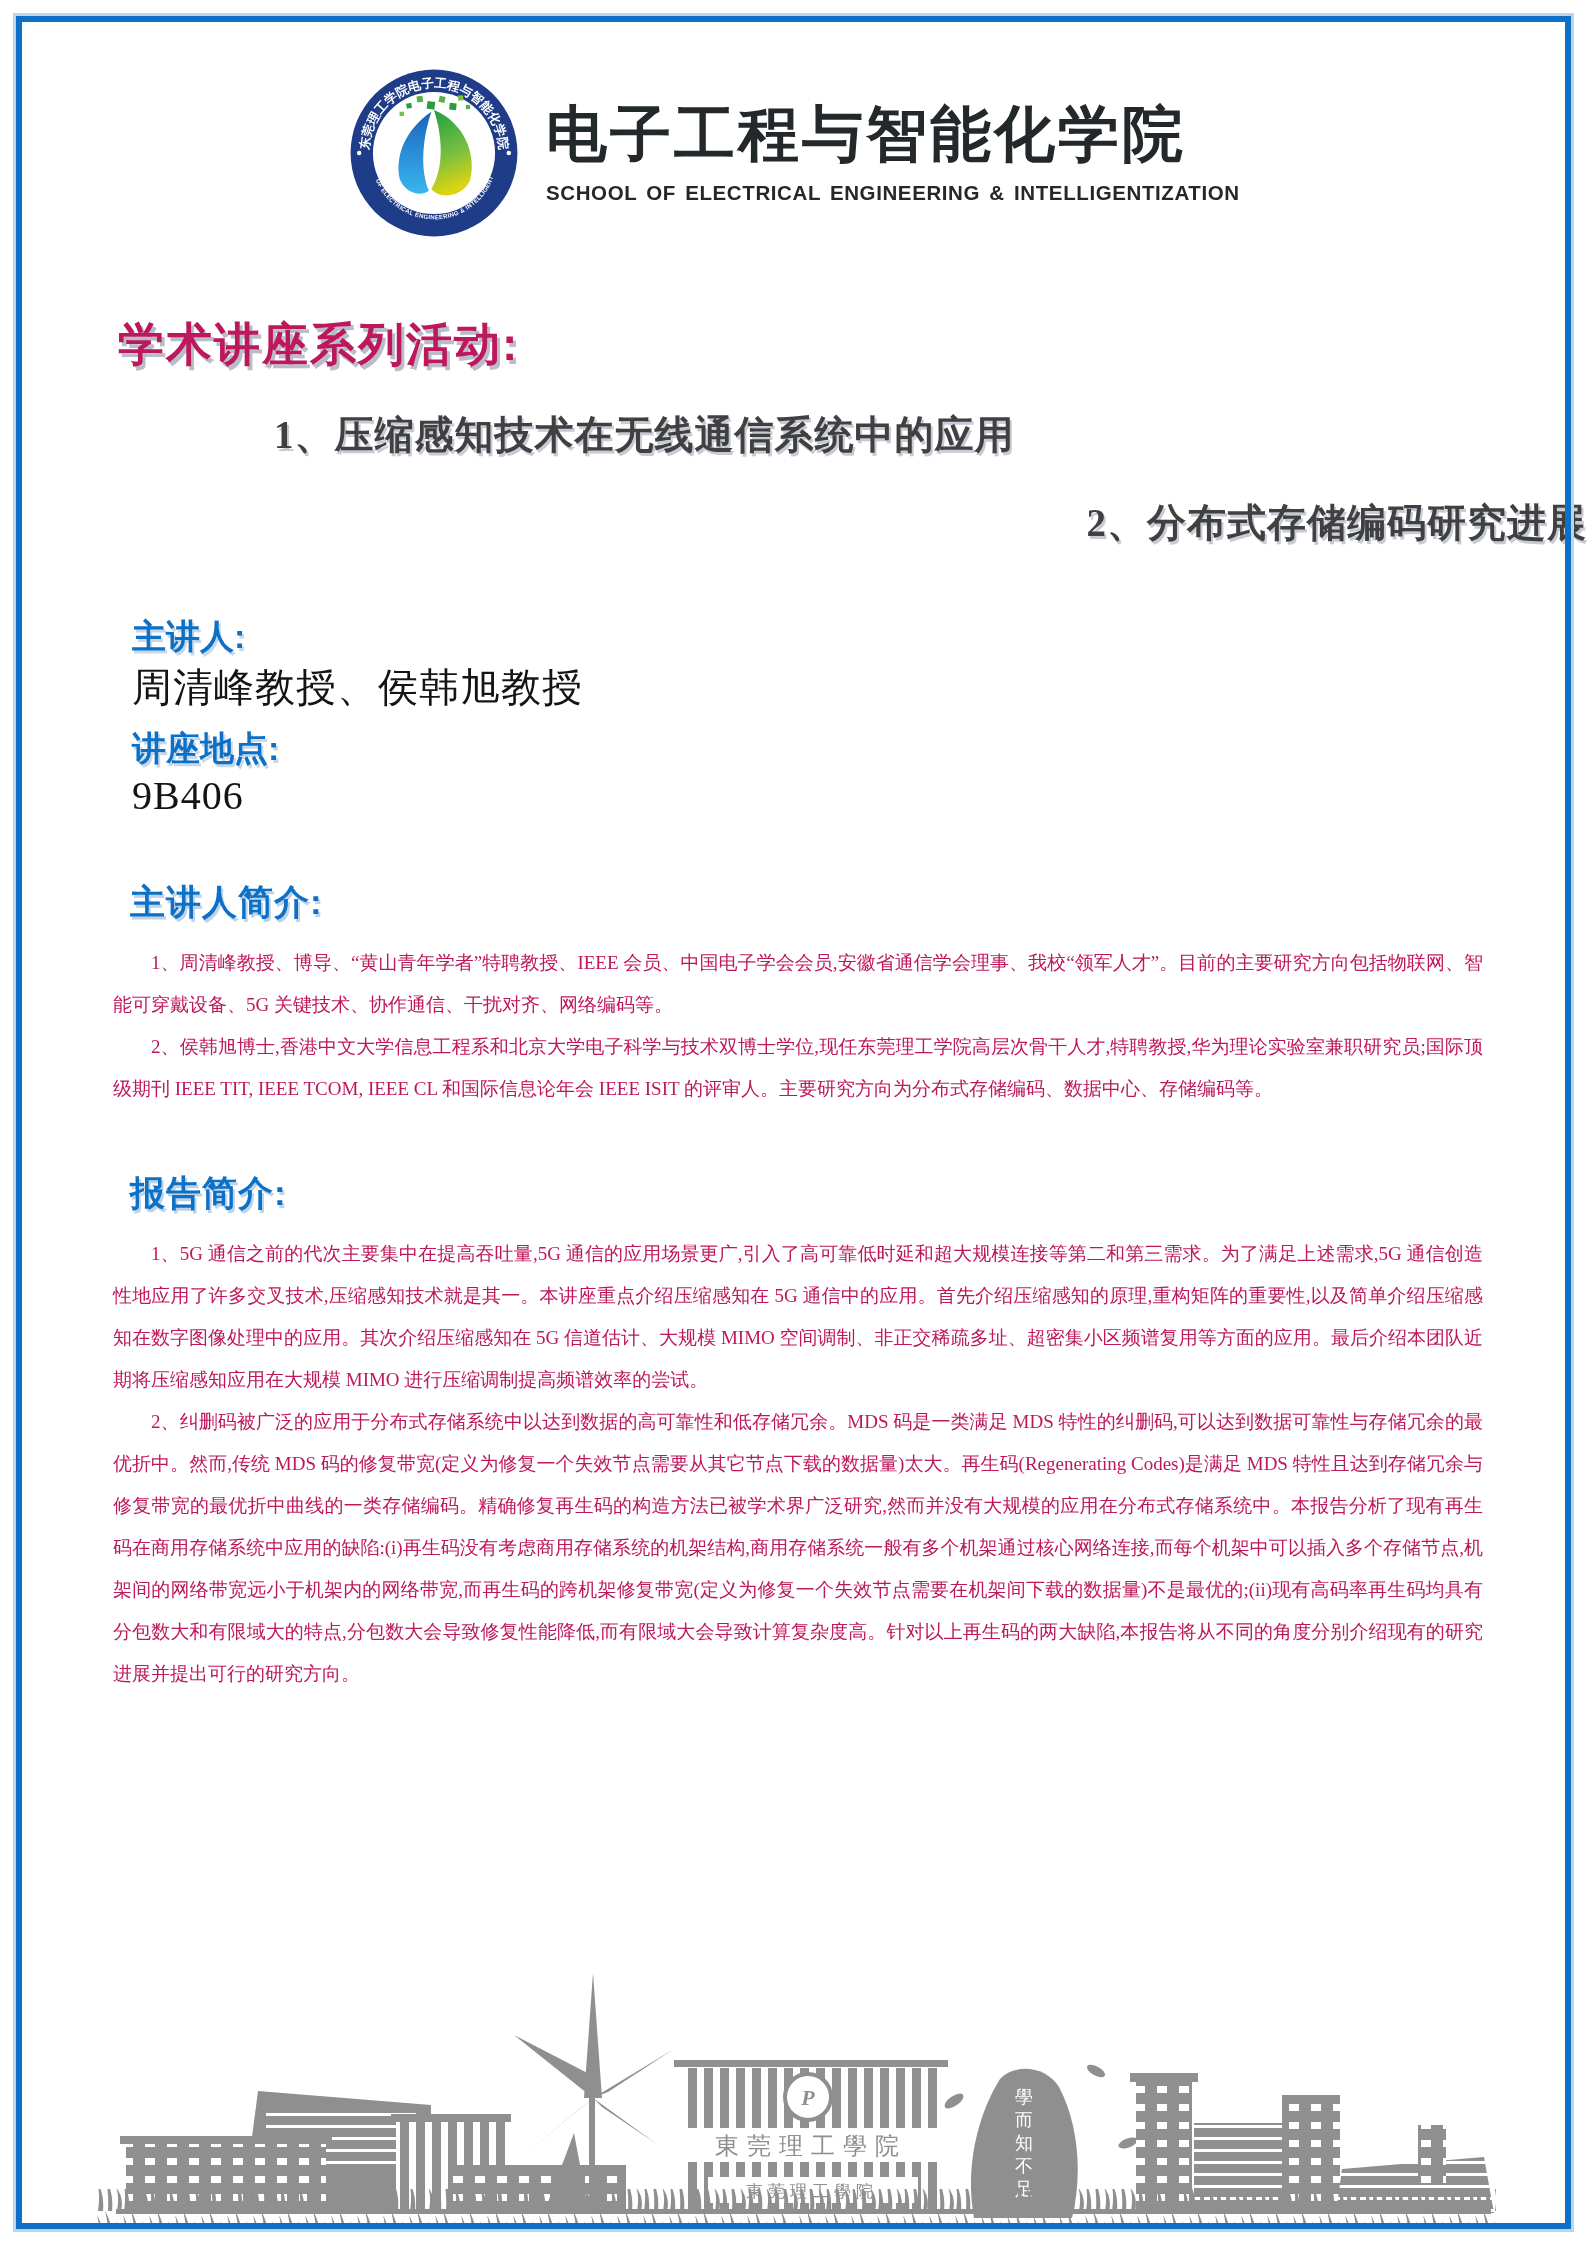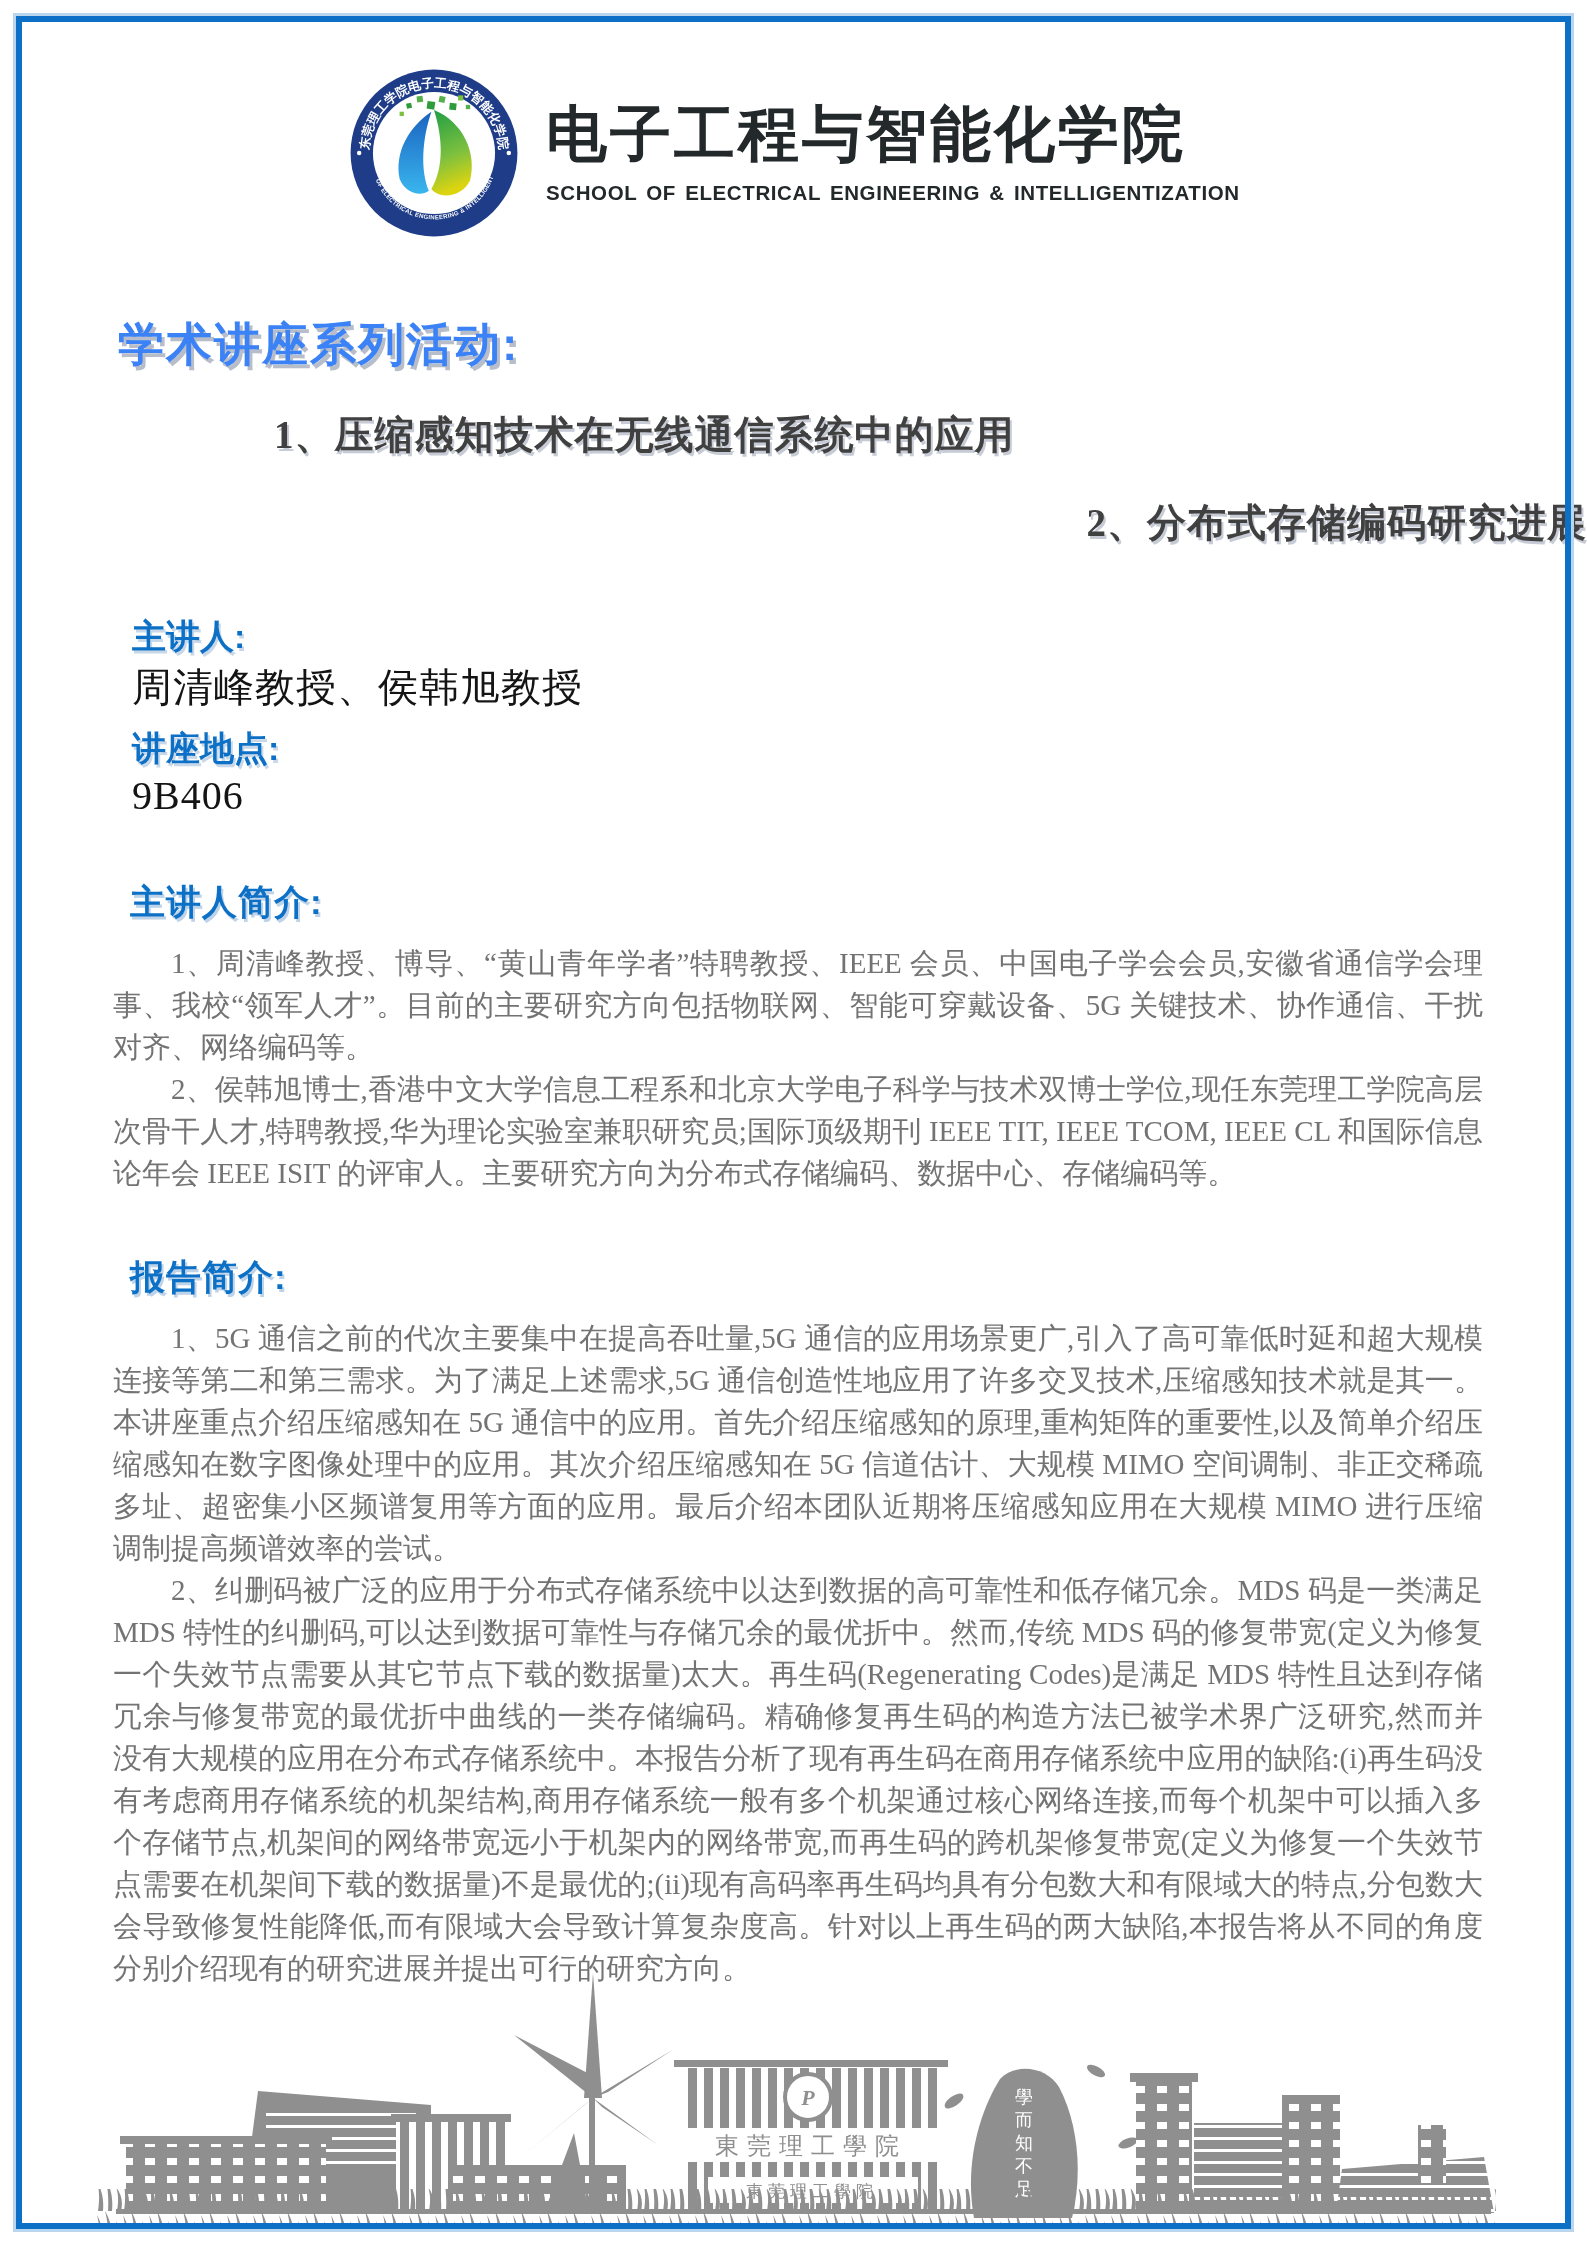--- a/index.html
+++ b/index.html
@@ -10,38 +10,38 @@
   
   .header{display:flex;align-items:center;gap:26px;margin:62px 0 0 348px;height:182px;}
   .logo{width:172px;height:172px;flex:0 0 auto;}
   .htext{display:flex;flex-direction:column;justify-content:space-between;}
   .school-cn{font-family:"Liberation Sans","DejaVu Sans",sans-serif;font-weight:900;
              font-size:61px;color:#23282b;letter-spacing:3px;line-height:1.1;}
   .school-en{font-family:"Liberation Sans","DejaVu Sans",sans-serif;font-weight:700;
              font-size:20.5px;color:#23282b;letter-spacing:0.6px;word-spacing:3px;margin-top:12px;}
   
   .series-title{margin:70px 0 0 118px;font-family:"Liberation Sans","DejaVu Sans",sans-serif;
-        font-weight:900;font-size:46px;color:#3b82f6;letter-spacing:2px;
+        font-weight:900;font-size:46px;color:#be185d;letter-spacing:2px;
         text-shadow:3px 4px 0 #b7bdc9;}
   .lectures{margin:32px 0 0 274px;}
   .lecture{font-family:Liberation Serif, serif;font-weight:900;
         font-size:39px;color:#404040;letter-spacing:1px;text-shadow:2px 3px 0 #c6cbd6;}
   .lecture + .lecture{margin-top:34px;text-align:right;}
   
   .info{margin:64px 0 0 118px;}
   .info-row{display:flex;align-items:baseline;margin-bottom:11px;flex-direction:column;}
   .info-label{font-family:"Liberation Sans","DejaVu Sans",sans-serif;font-weight:900;
         font-size:34px;color:#0c70c6;text-shadow:2px 3px 0 #c9d8e8;flex:0 0 auto;}
   .info-value{font-size:40px;color:#141414;margin-left:14px;letter-spacing:1px;}
   
   .section-h{margin:60px 0 0 130px;font-family:"Liberation Sans","DejaVu Sans",sans-serif;
         font-weight:900;font-size:35px;color:#0c70c6;letter-spacing:1px;
         text-shadow:2px 3px 0 #bed3e8;}
   .paras{margin:16px 104px 0 113px;}
-  .para{font-size:29px;line-height:42px;color:#737373;text-align:justify;
+  .para{font-size:19px;line-height:42px;color:#be185d;text-align:justify;
         text-indent:2em;margin:0;}
   
   .skyline{position:absolute;left:92px;bottom:22px;width:1408px;height:250px;}
 </style>
 </head>
 <body>
 
 <div class="page">
   <div class="frame"></div>
 

